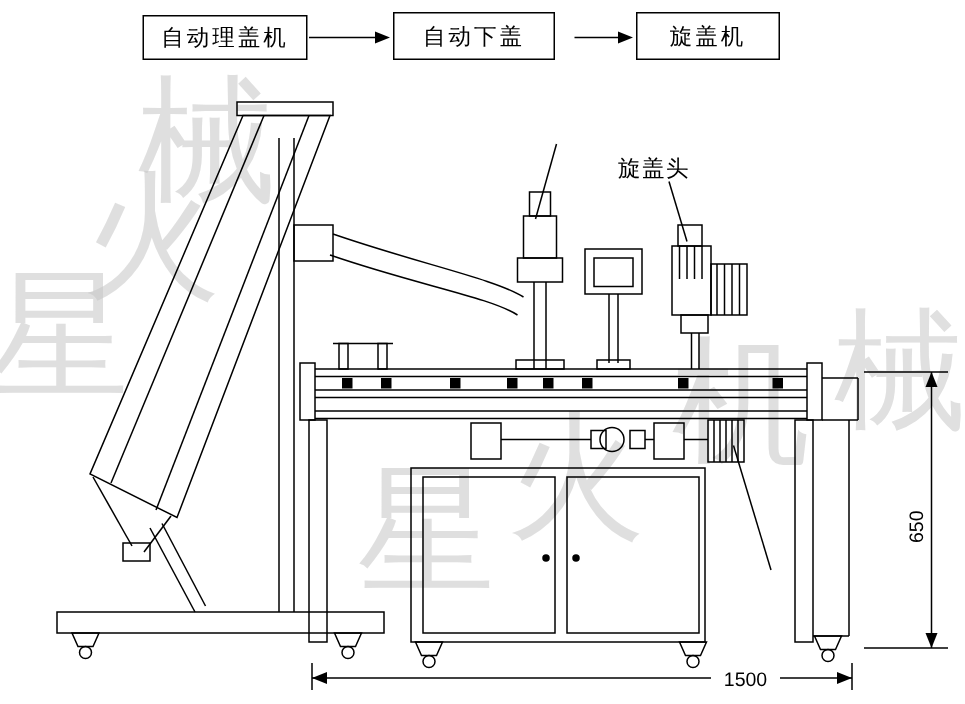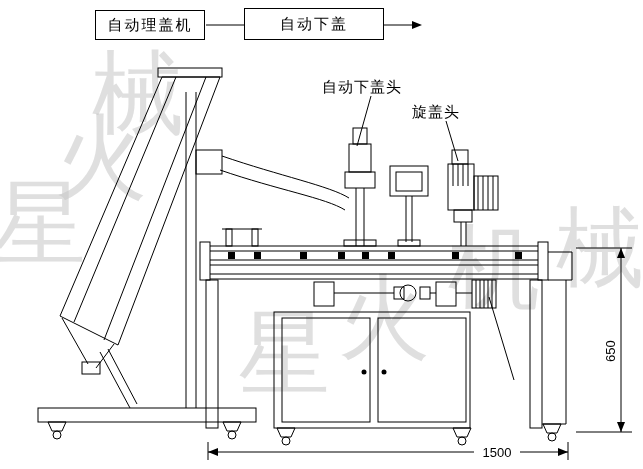--- a/index.html
+++ b/index.html
@@ -199,18 +199,18 @@
         <line x1="621" y1="248" x2="621" y2="432"></line>
         <polygon points="621,248 617,258 625,258" fill="#000" stroke="none"></polygon>
         <polygon points="621,432 617,422 625,422" fill="#000" stroke="none"></polygon>
         <text transform="translate(615,362) rotate(-90)" font-size="13" fill="#000" stroke="none">650</text>
       </g>
 
     </g>
   </svg>
 
   <div class="fbox" style="left:95px;top:10px;width:110px;height:30px">自动理盖机</div>
-  <div class="fbox" style="left:244px;top:8px;width:140px;height:32px">自动下盖</div>
-
-  <div class="anno" style="left:322px;top:78px">自动下盖头</div>
+  <div class="fbox" style="left:262px;top:8px;width:108px;height:32px">自动下盖</div>
+  <div class="fbox" style="left:424px;top:8px;width:96px;height:32px">旋盖机</div>
+
   <div class="anno" style="left:412px;top:103px">旋盖头</div>
 
 </div>
 
 </body></html>

